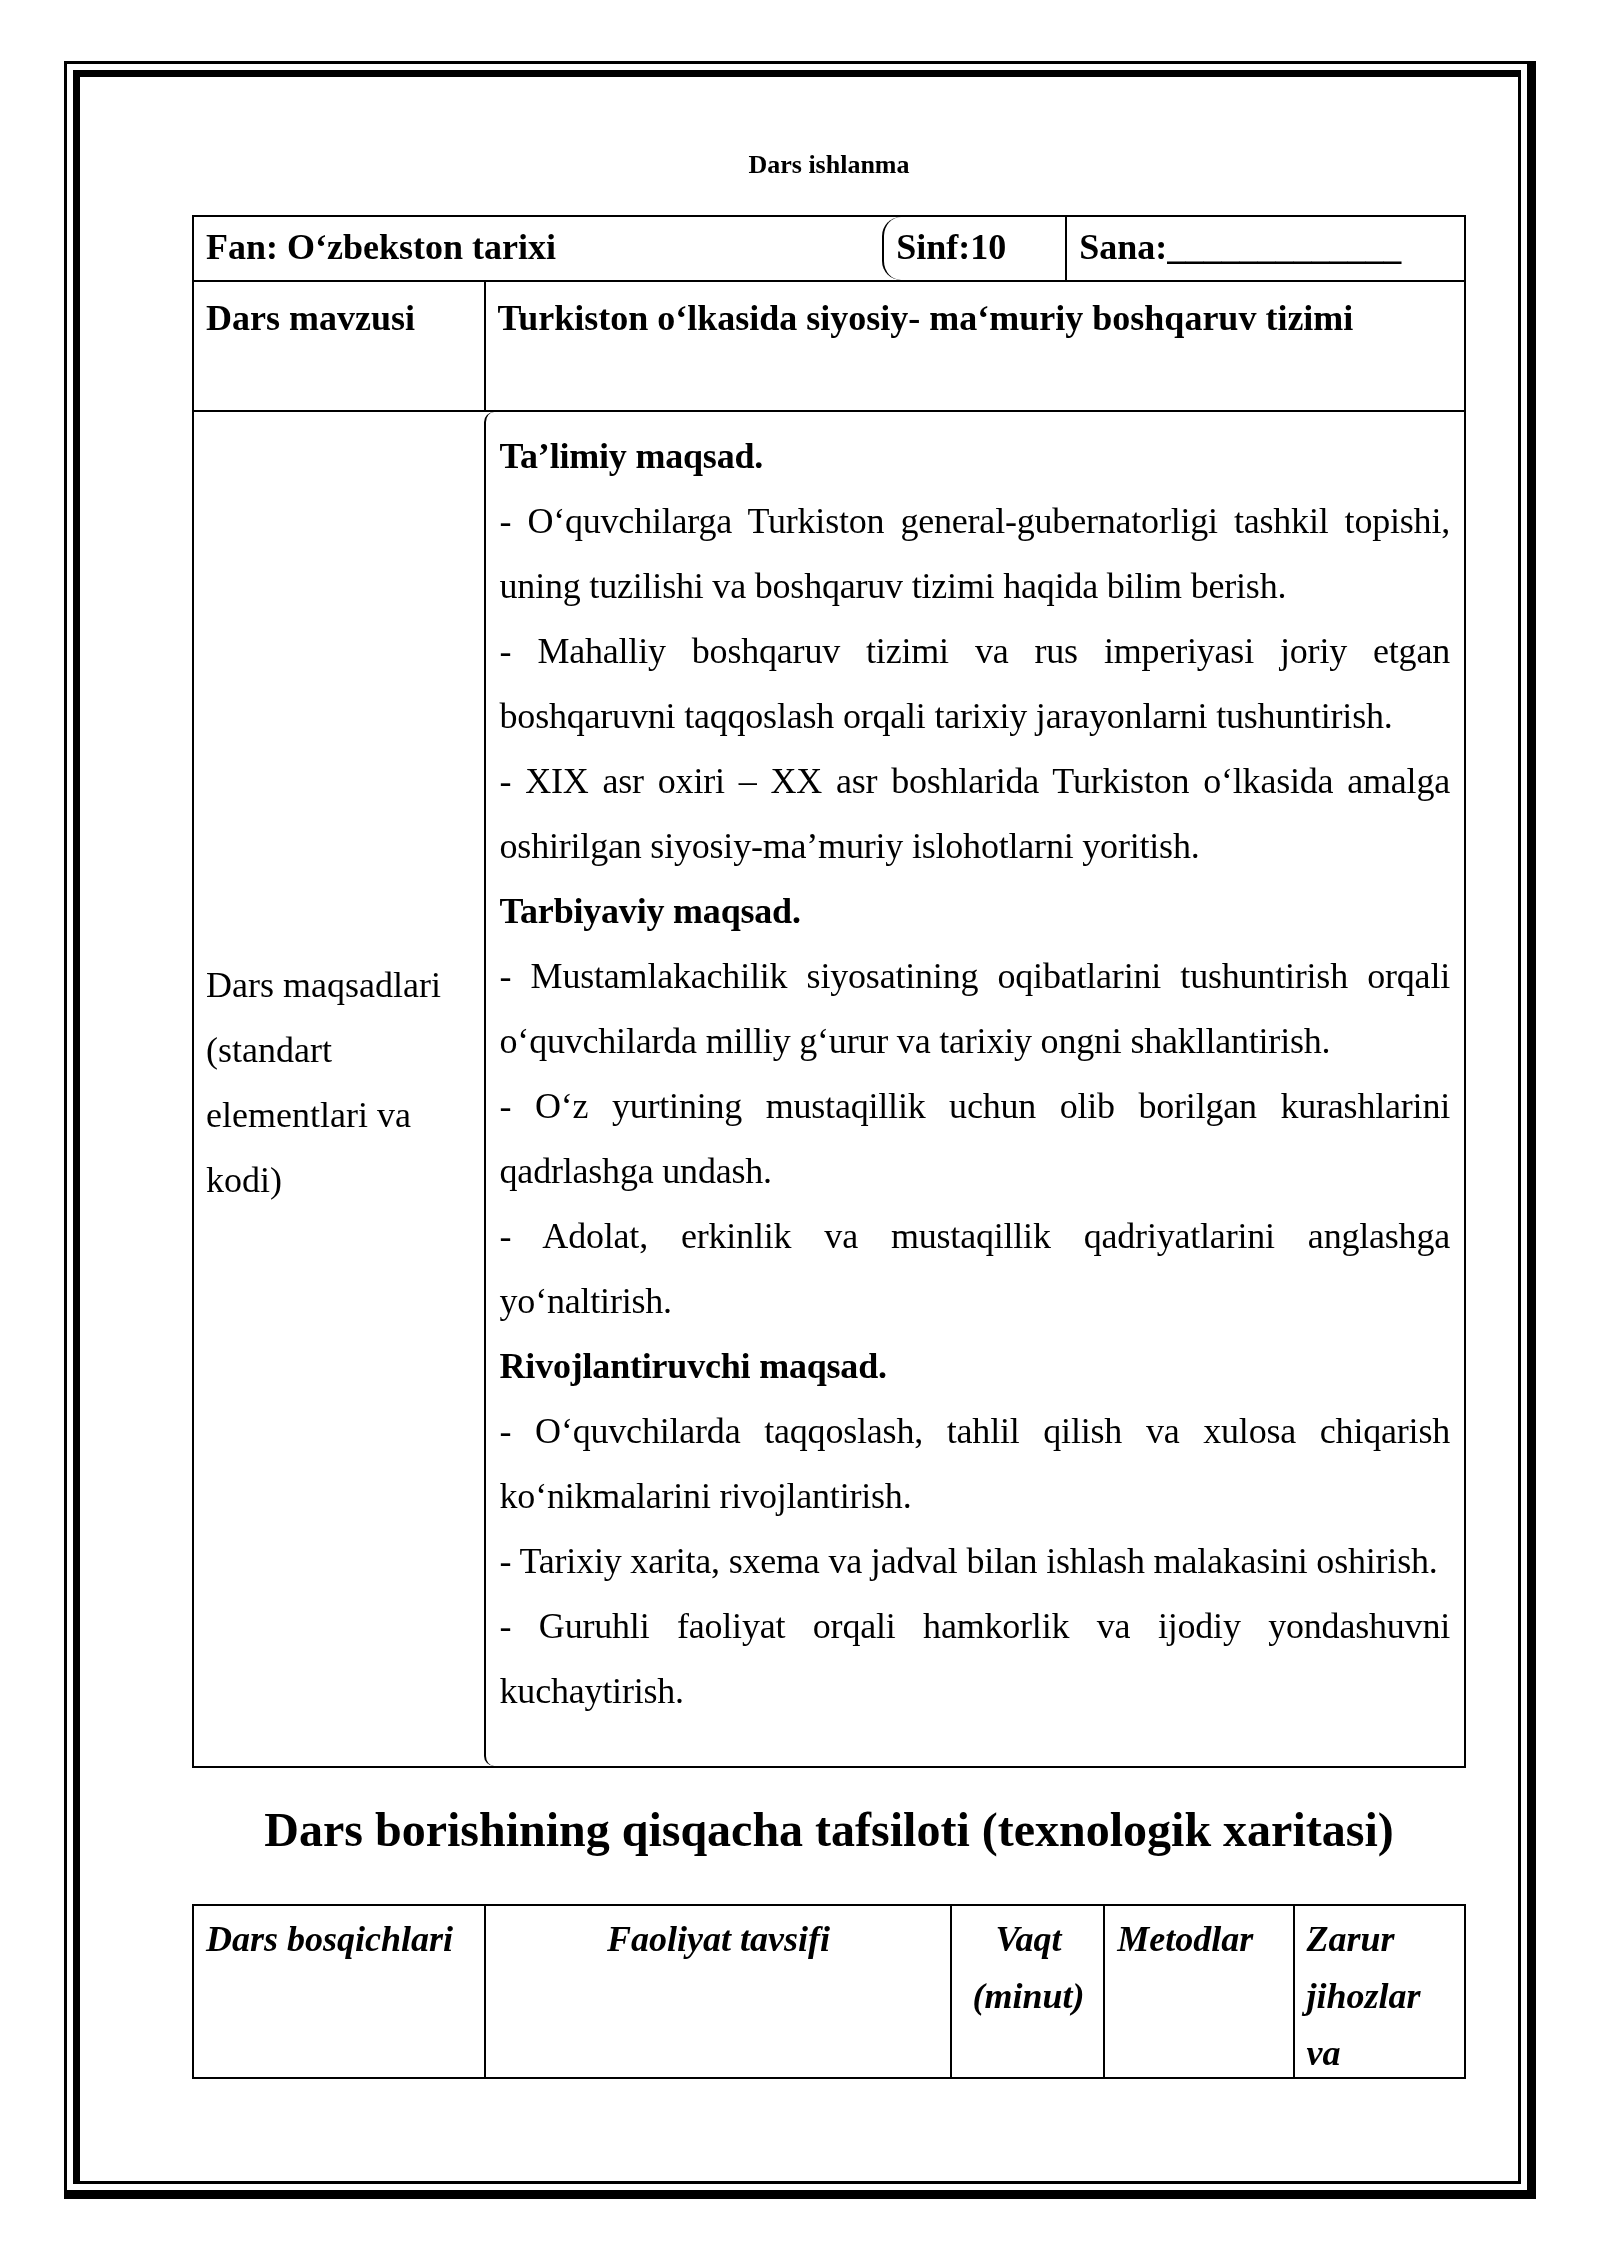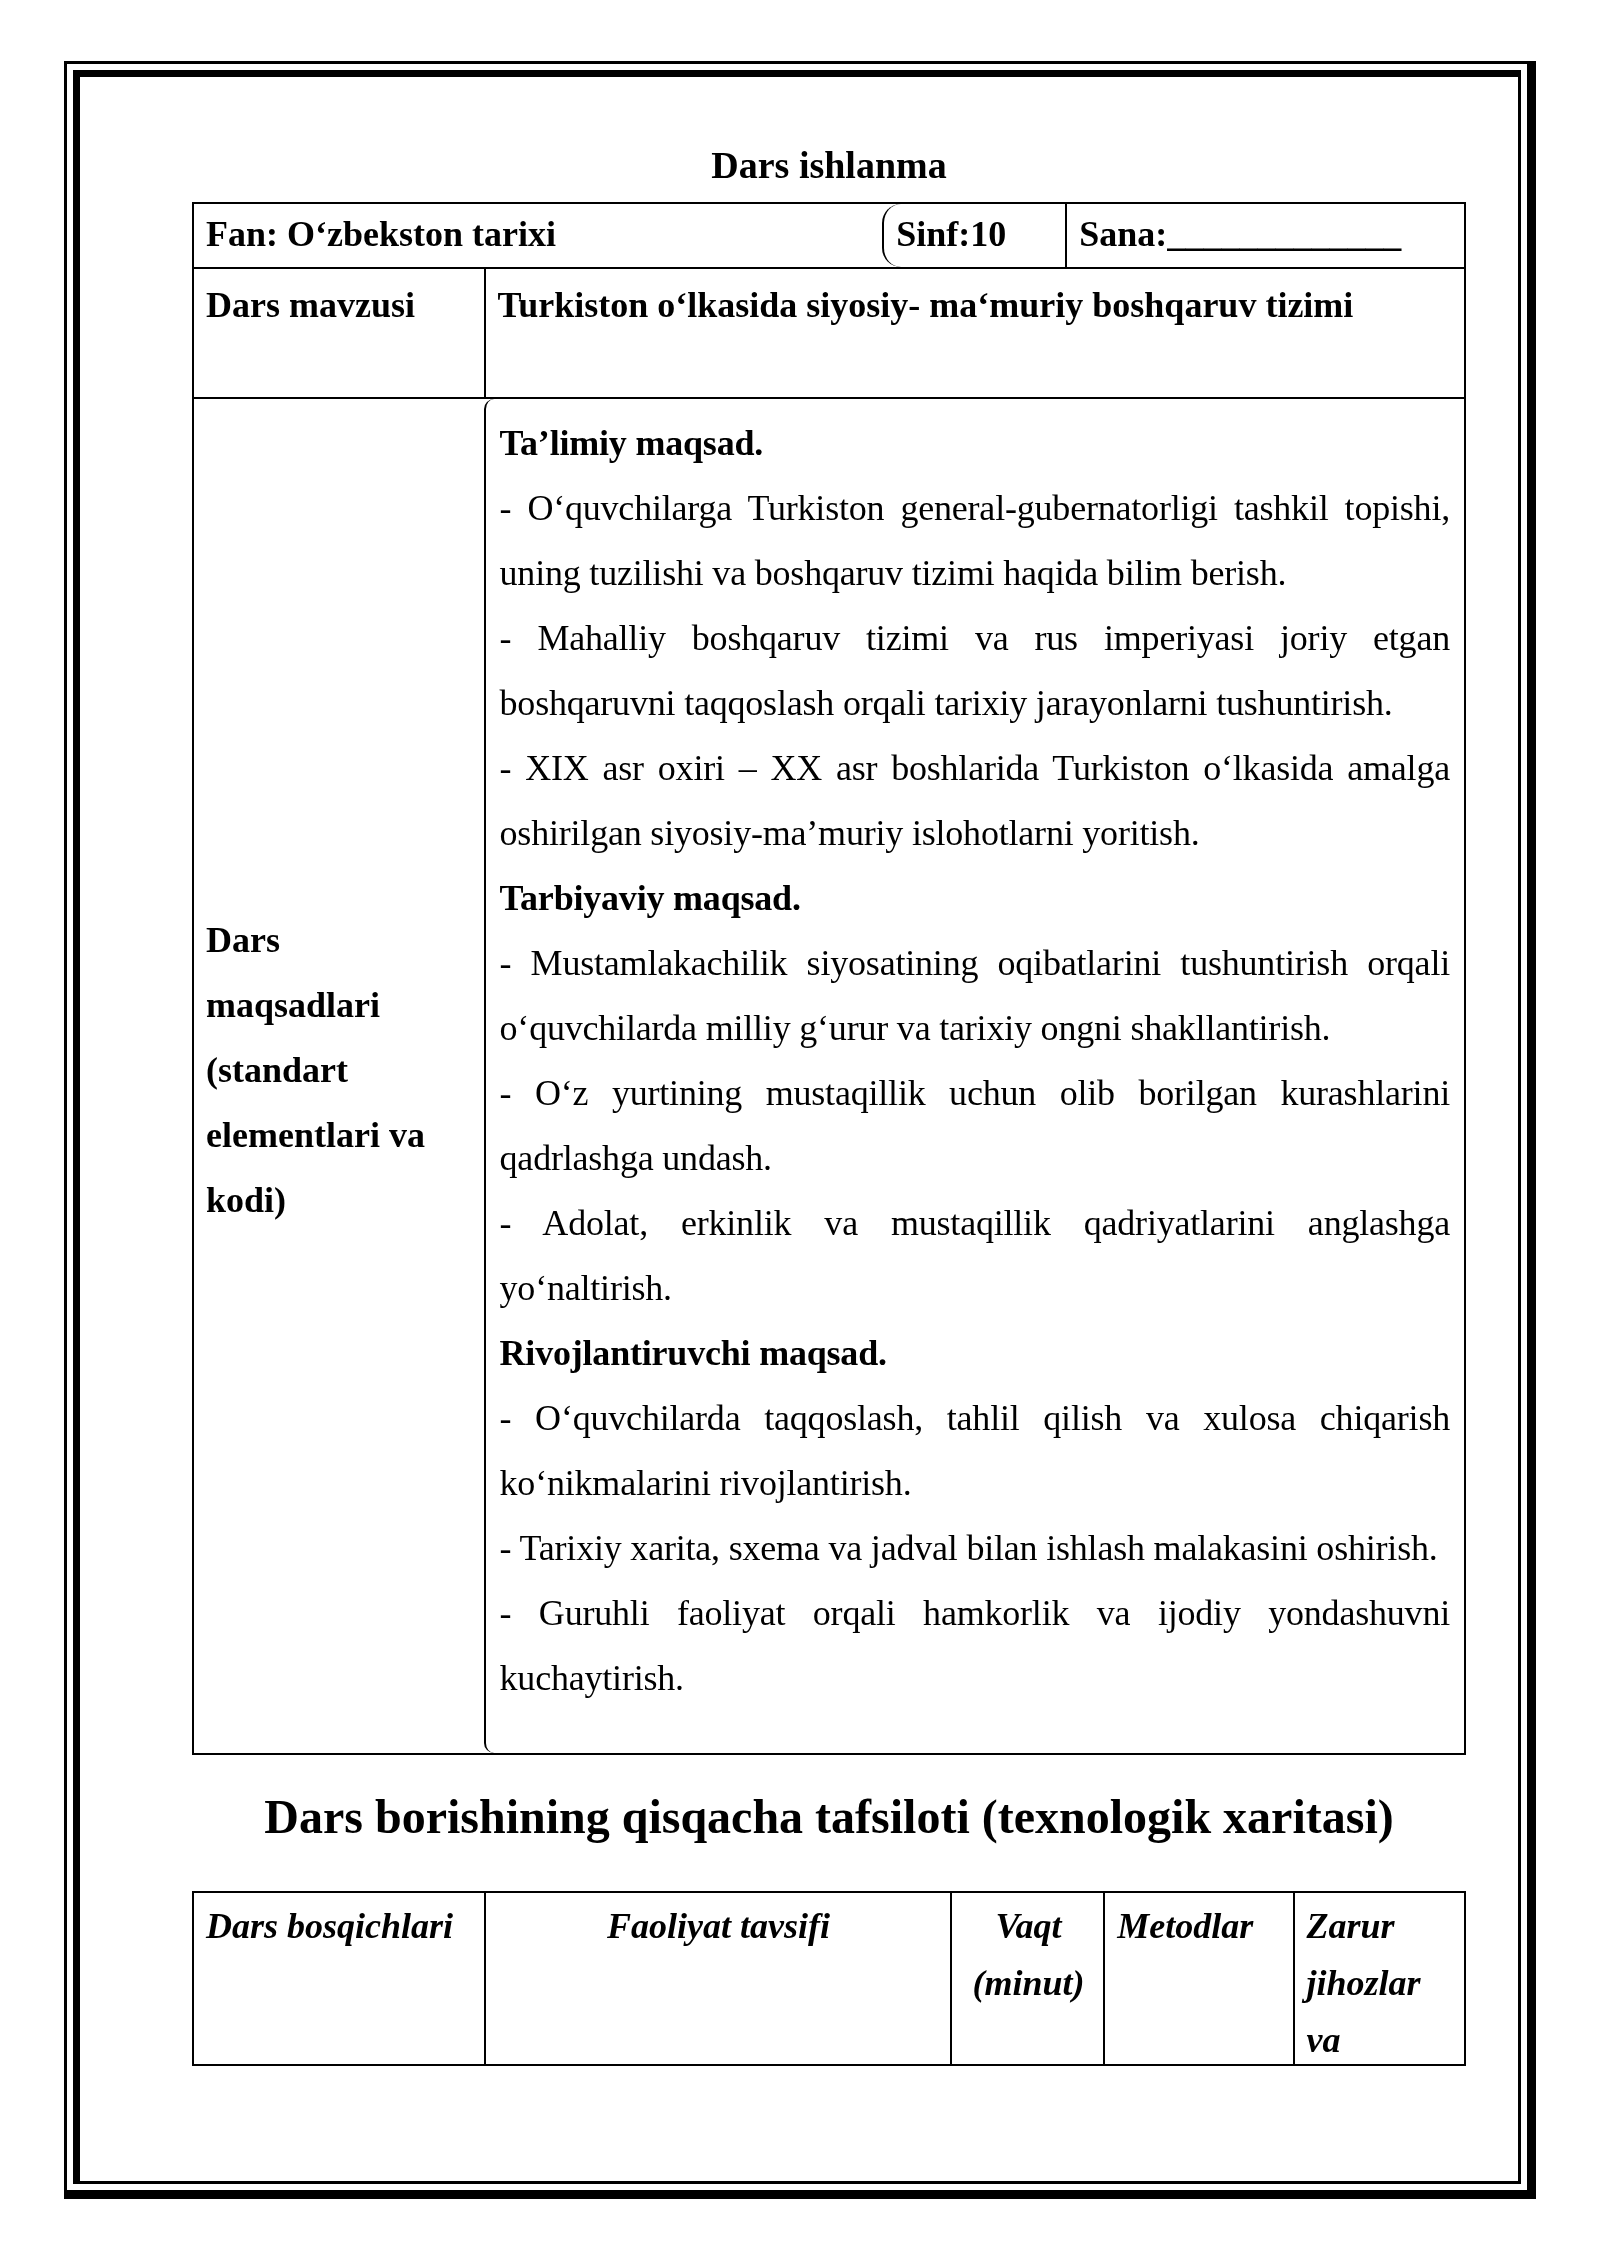--- a/index.html
+++ b/index.html
@@ -20,22 +20,22 @@
   }
   .frame-inner {
     position: absolute; left: 6px; top: 6px; right: 6px; bottom: 6px;
     border: solid #000;
     border-width: 7px 3px 3px 7px;
   }
   .content {
     position: absolute; left: 192px; top: 140px; width: 1274px;
   }
   .doc-title {
-    font-size: 38px; line-height: 50px; font-weight: bold;
-    text-align: center; margin: 0 0 12px 0;
+    font-size: 26px; line-height: 50px; font-weight: bold;
+    text-align: center; margin: 0 0 25px 0;
   }
   
   .t1 {
     width: 1274px; box-sizing: border-box;
     border: 2px solid #000;
     font-size: 36px;
   }
   .tr { display: flex; box-sizing: border-box; }
   .tr + .tr { border-top: 2px solid #000; }
   .cell { box-sizing: border-box; overflow: hidden; }
@@ -45,21 +45,21 @@
   .c-fan  { flex: 0 0 54.2%; }
   .c-sinf { flex: 0 0 14.4%; border-radius: 19px; }
   .c-sana { flex: 1 1 auto; }
   .r2 { height: 130px; }
   .r2 .cell { padding: 15px 14px 0 12px; font-weight: bold; }
   .c-narrow { flex: 0 0 22.8%; }
   .c-wide   { flex: 1 1 auto; }
   .r3 { height: 1356px; }
   .r3 .c-narrow {
     display: flex; align-items: center;
-    font-weight: bold; line-height: 65px;
+    font-weight: normal; line-height: 65px;
     padding: 0 23px 12px 12px;
   }
   .r3 .c-wide { padding: 12px 14px 0 14px; line-height: 65px; border-radius: 10px; }
   .goals p { margin: 0; text-align: justify; letter-spacing: -0.2px; }
   .goals p.b { font-weight: bold; text-align: left; }
   
   .sec2-heading {
     font-size: 48px; line-height: 44px; font-weight: bold;
     text-align: center; margin: 40px 0 52px 0;
   }

